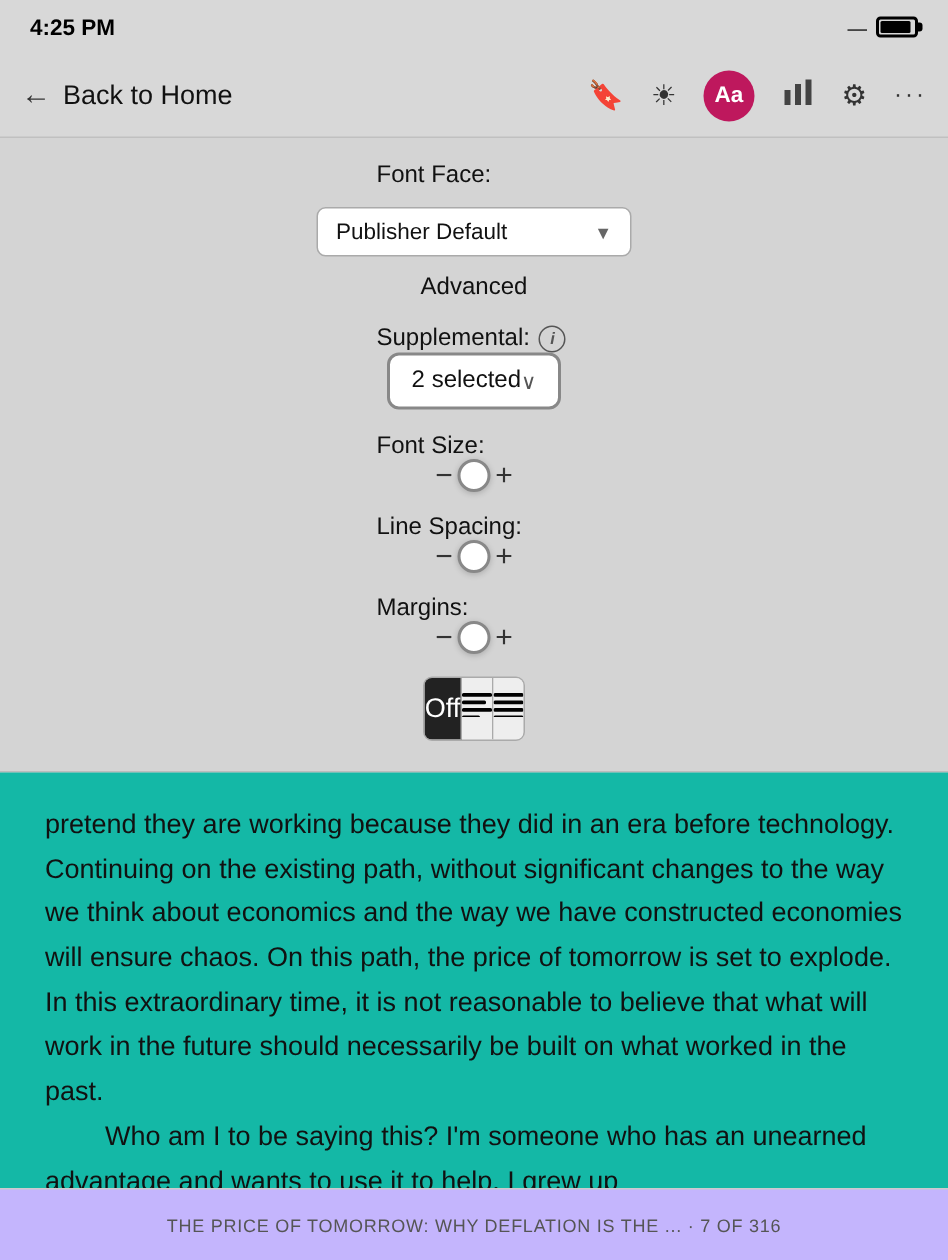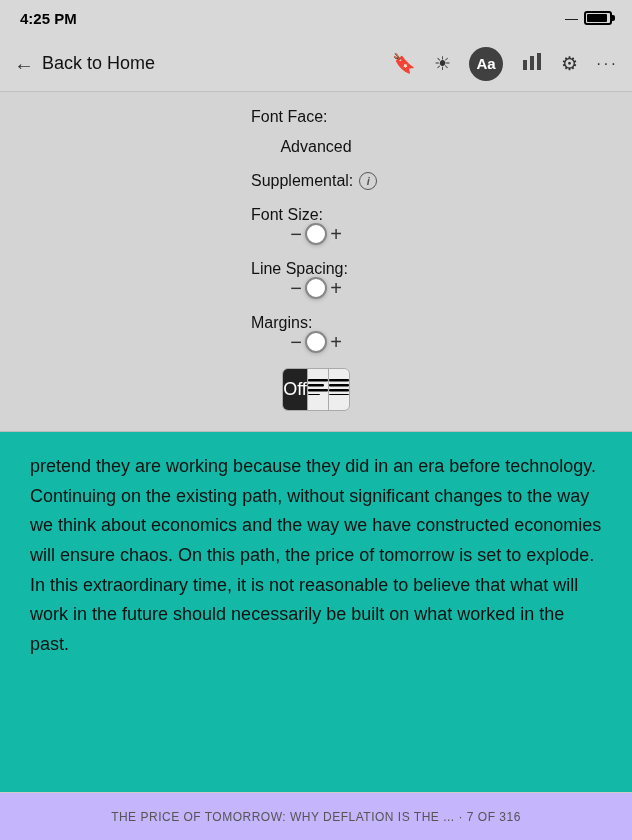--- a/index.html
+++ b/index.html
@@ -89,21 +89,21 @@
       display: flex;
       align-items: center;
       gap: 18px;
     }
     .nav-icon {
       font-size: 22px;
       color: #333;
       cursor: pointer;
     }
     .nav-icon-aa {
-      background: #404040;
+      background: #be185d;
       color: #fff;
       border-radius: 50%;
       width: 34px;
       height: 34px;
       display: flex;
       align-items: center;
       justify-content: center;
       font-size: 15px;
       font-weight: bold;
       cursor: pointer;
@@ -341,28 +341,36 @@
     </span>
     <span class="nav-icon" style="font-size:19px;">⚙</span>
     <span class="nav-icon" style="font-size:16px; letter-spacing:2px;">···</span>
   </div>
 </div>
 
 <div class="settings-panel">
 
   <div class="settings-row font-face-row">
     <span class="settings-label">Font Face:</span>
+    <div class="font-dropdown">
+      <span>Publisher Default</span>
+      <span class="font-dropdown-arrow">▼</span>
+    </div>
     <button class="advanced-btn">Advanced</button>
   </div>
 
   <div class="settings-row">
     <span class="settings-label">
       <span>Supplemental:</span>
       <span class="info-icon">i</span>
     </span>
+    <div class="supplemental-dropdown">
+      <span>2 selected</span>
+      <span class="supplemental-dropdown-arrow">∨</span>
+    </div>
   </div>
 
   <div class="settings-row">
     <span class="settings-label">Font Size:</span>
     <div class="slider-row-content">
       <button class="slider-btn">−</button>
       <div class="slider-track">
         <div class="slider-fill" style="width:58%"></div>
         <div class="slider-thumb" style="left:58%"></div>
       </div>
@@ -420,18 +428,19 @@
         </span>
       </div>
     </div>
   </div>
 
 </div>
 
 <div class="book-content">
   <div class="book-text">
     <p>pretend they are working because they did in an era before technology. Continuing on the existing path, without significant changes to the way we think about economics and the way we have constructed economies will ensure chaos. On this path, the price of tomorrow is set to explode. In this extraordinary time, it is not reasonable to believe that what will work in the future should necessarily be built on what worked in the past.</p>
+    <p class="indent">Who am I to be saying this? I'm someone who has an unearned advantage and wants to use it to help. I grew up</p>
   </div>
 </div>
 
 <div class="book-footer">
   <span class="book-footer-text">THE PRICE OF TOMORROW: WHY DEFLATION IS THE ... · 7 OF 316</span>
 </div>
 
 </body></html>

